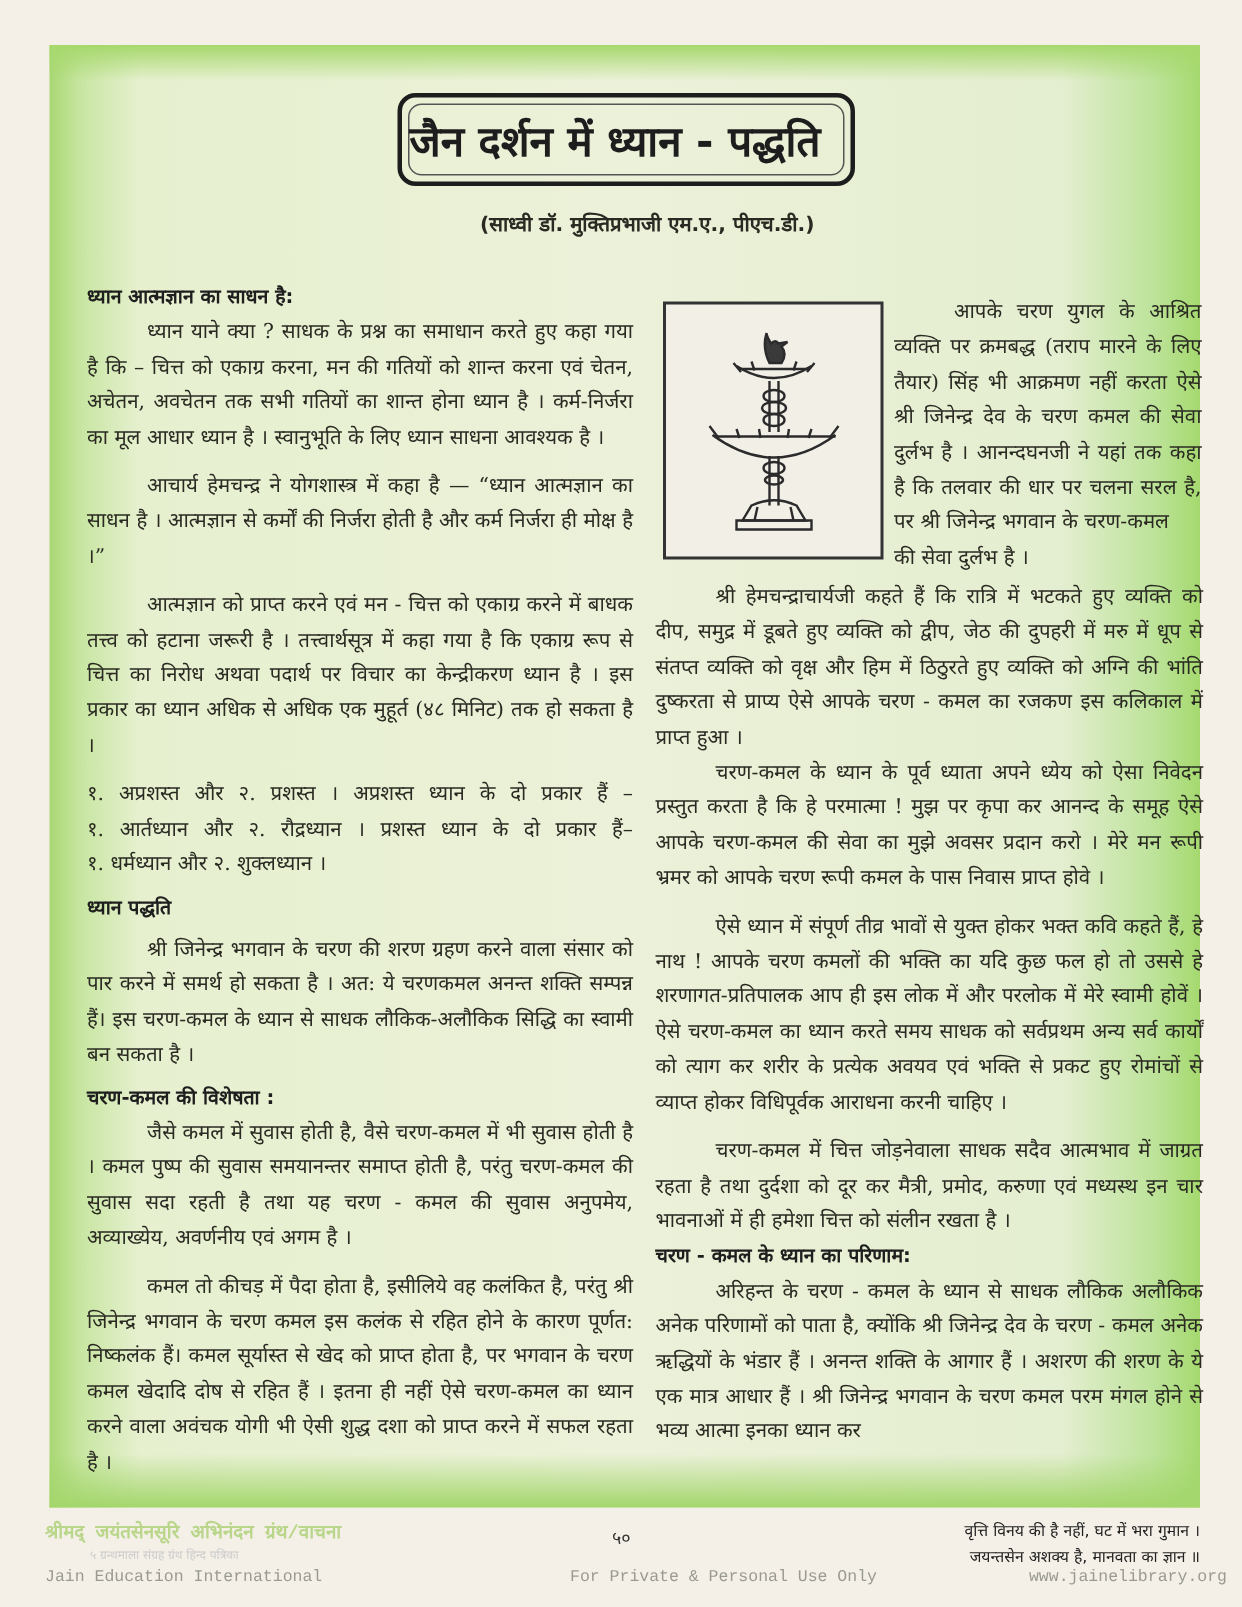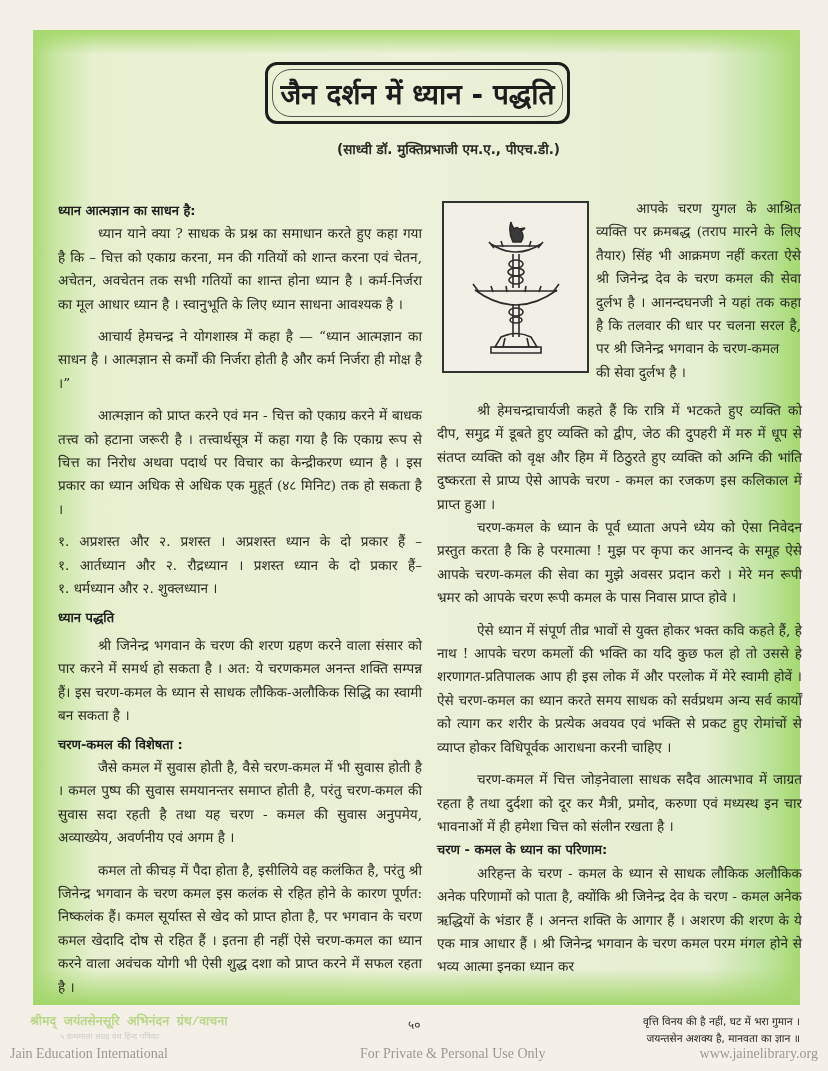--- a/index.html
+++ b/index.html
@@ -23,35 +23,35 @@
     content: ""; position: absolute; left: 0; right: 0; bottom: 0; height: 36px;
     background: linear-gradient(0deg, #a3d66b, rgba(200,230,160,0));
   }
   .title-box {
     position: absolute; left: 265px; top: 62px; width: 305px; height: 62px;
     border: 3px solid #1d1d1d; border-radius: 12px;
     z-index: 2;
   }
   .title-box .inner {
     position: absolute; left: 4px; top: 4px; right: 4px; bottom: 4px;
-    border: 1px solid #555; border-radius: 19px;
-    display: flex; align-items: center; justify-content: center;
+    border: 1px solid #555; border-radius: 9px;
+    display: flex; align-items: center; justify-content: flex-start;
   }
   .title {
     font-family: "DejaVu Sans", sans-serif; font-weight: bold; font-size: 28px; color: #1d1d1d;
     white-space: nowrap;
   }
   .author {
-    position: absolute; left: 320px; top: 140px; width: 240px; text-align: right;
+    position: absolute; left: 320px; top: 140px; width: 240px; text-align: left;
     font-family: "DejaVu Sans", sans-serif; font-weight: bold; font-size: 13.5px; z-index: 2;
     white-space: nowrap;
   }
   .col {
     position: absolute; z-index: 2;
-    font-size: 13.6px; line-height: 23.4px; text-align: justify; margin-top: 12px;
+    font-size: 13.6px; line-height: 23.4px; text-align: justify;
   }
   .col-left { left: 58px; top: 187px; width: 364px; }
   .col-right { left: 437px; top: 387px; width: 365px; }
   .beside-img {
     position: absolute; z-index: 2; left: 596px; top: 197px; width: 205px;
     font-size: 13.6px; line-height: 23.4px; text-align: justify;
   }
   .beside-img .last { text-align: left; }
   h3 {
     font-family: "DejaVu Sans", sans-serif; font-weight: bold; font-size: 13px;
@@ -80,22 +80,23 @@
     position: absolute; left: 408px; top: 1016px; font-size: 12px; color: #333;
     font-family: "DejaVu Sans", sans-serif;
   }
   .couplet {
     position: absolute; left: 600px; top: 1013px; width: 200px;
     font-family: "DejaVu Sans", sans-serif; font-size: 10.5px; line-height: 17px; color: #222;
     text-align: right;
   }
   .couplet div { white-space: nowrap; }
   .wm {
-    position: absolute; top: 1046px; font-family: Liberation Serif, serif; font-size: 14px; color: #9a9a92;
+    position: absolute; top: 1046px; font-family: Liberation Mono, monospace; font-size: 11px; color: #9a9a92;
     white-space: nowrap;
+    margin-left: 20px;
   }
   .wm-left { left: 10px; }
   .wm-center { left: 360px; }
   .wm-right { right: 10px; }
 </style>
 </head>
 <body>
 
 <div class="page">
 

